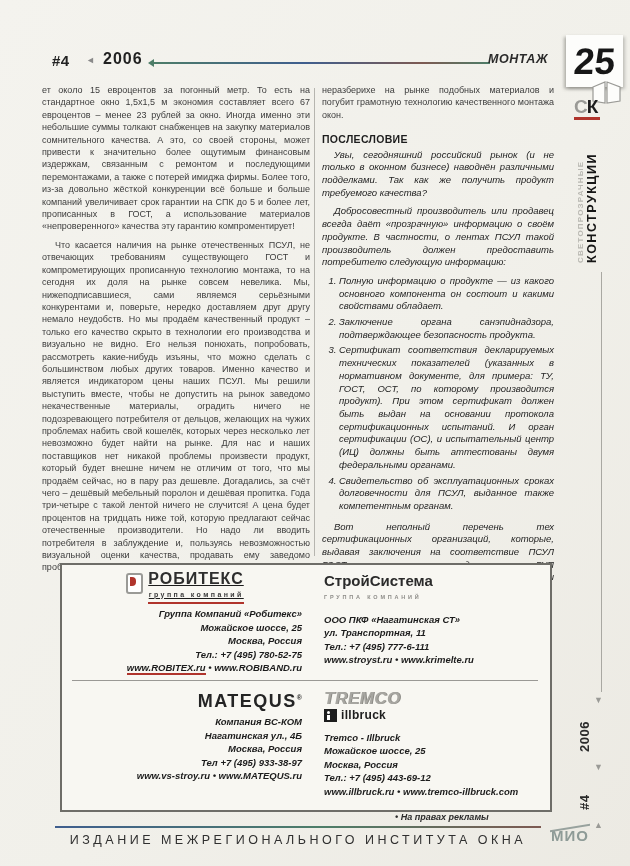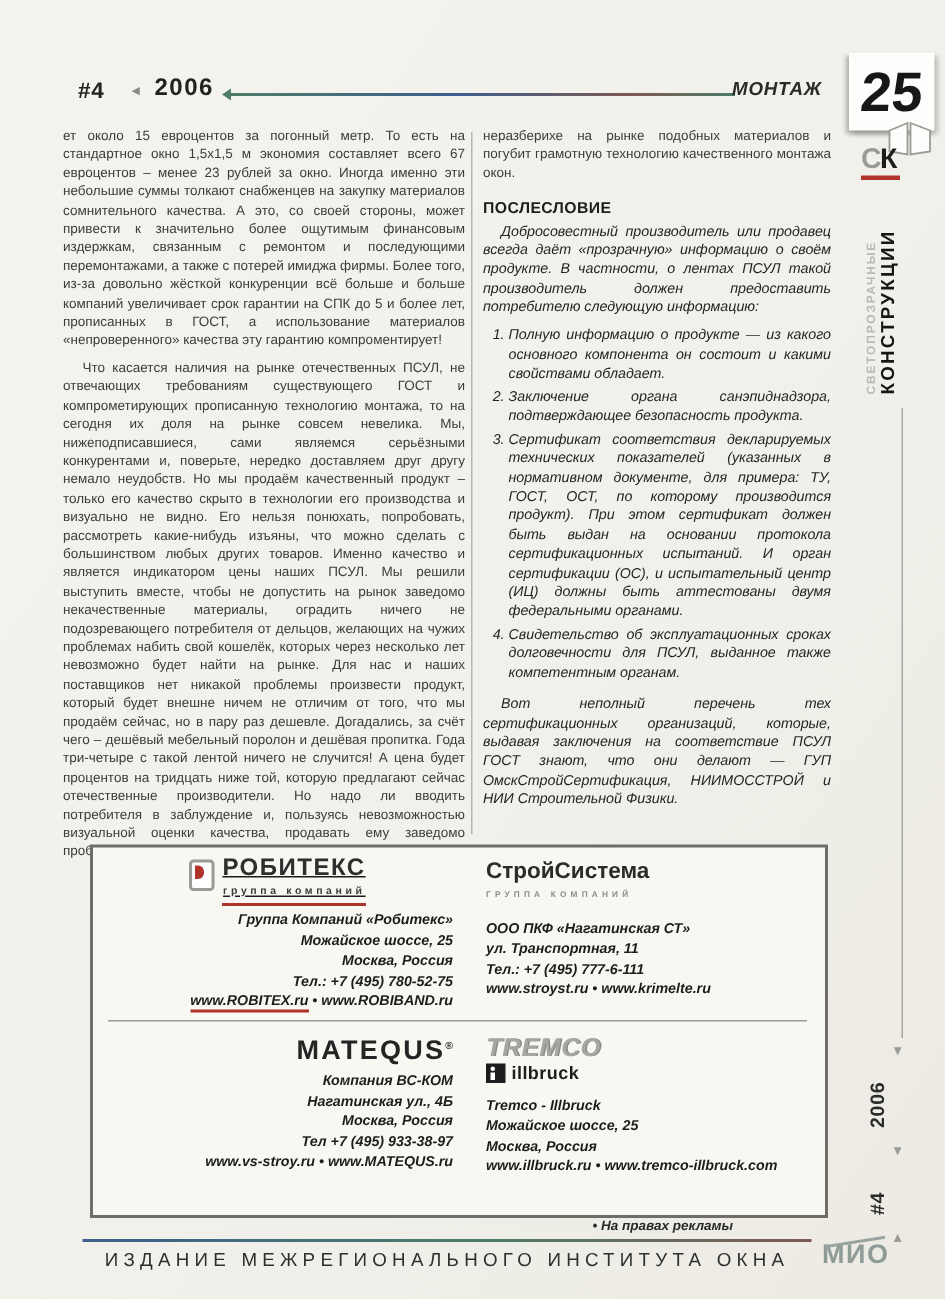--- a/index.html
+++ b/index.html
@@ -72,21 +72,21 @@
   .ilb-icon::before{content:"";position:absolute;left:3px;top:6px;width:3px;height:5px;background:#fff;}
   .ilb-name{font-size:12px;font-weight:bold;font-style:normal;color:#1d1d1d;letter-spacing:.3px;}
   .ad-note{position:absolute;left:395px;top:812px;font-size:9px;font-weight:bold;font-style:italic;color:#2a2a2a;}
   
   .footer-line{position:absolute;left:55px;top:826px;width:486px;height:2px;
                background:linear-gradient(90deg,#3f5e8e,#4d7d68 55%,#7d5a52);}
   .footer-text{position:absolute;left:55px;top:833px;width:486px;text-align:center;
                font-size:12.5px;letter-spacing:3.5px;color:#2f2f2f;}
   .mio-logo{position:absolute;left:548px;top:820px;width:44px;text-align:center;}
   .mio-roof{width:40px;height:7px;border-bottom:2px solid #98a29e;transform:skewY(-9deg);margin:0 auto 1px auto;}
-  .mio-text{font-size:18px;font-weight:bold;color:#8e9b97;letter-spacing:1px;line-height:12px;}
+  .mio-text{font-size:15px;font-weight:bold;color:#8e9b97;letter-spacing:1px;line-height:12px;}
 </style>
 </head>
 <body>
 
 <div class="page">
 
   <div class="hdr-issue">#4</div>
   <div class="hdr-arrow1">◄</div>
   <div class="hdr-year">2006</div>
   <div class="hdr-line"></div>
@@ -116,20 +116,21 @@
     <p>ет около 15 евроцентов за погонный метр. То есть на стандартное окно 1,5х1,5 м экономия составляет всего 67 евроцентов – менее 23 рублей за окно. Иногда именно эти небольшие суммы толкают снабженцев на закупку материалов сомнительного качества. А это, со своей стороны, может привести к значительно более ощутимым финансовым издержкам, связанным с ремонтом и последующими перемонтажами, а также с потерей имиджа фирмы. Более того, из-за довольно жёсткой конкуренции всё больше и больше компаний увеличивает срок гарантии на СПК до 5 и более лет, прописанных в ГОСТ, а использование материалов «непроверенного» качества эту гарантию компроментирует!</p>
     <p>Что касается наличия на рынке отечественных ПСУЛ, не отвечающих требованиям существующего ГОСТ и компрометирующих прописанную технологию монтажа, то на сегодня их доля на рынке совсем невелика. Мы, нижеподписавшиеся, сами являемся серьёзными конкурентами и, поверьте, нередко доставляем друг другу немало неудобств. Но мы продаём качественный продукт – только его качество скрыто в технологии его производства и визуально не видно. Его нельзя понюхать, попробовать, рассмотреть какие-нибудь изъяны, что можно сделать с большинством любых других товаров. Именно качество и является индикатором цены наших ПСУЛ. Мы решили выступить вместе, чтобы не допустить на рынок заведомо некачественные материалы, оградить ничего не подозревающего потребителя от дельцов, желающих на чужих проблемах набить свой кошелёк, которых через несколько лет невозможно будет найти на рынке. Для нас и наших поставщиков нет никакой проблемы произвести продукт, который будет внешне ничем не отличим от того, что мы продаём сейчас, но в пару раз дешевле. Догадались, за счёт чего – дешёвый мебельный поролон и дешёвая пропитка. Года три-четыре с такой лентой ничего не случится! А цена будет процентов на тридцать ниже той, которую предлагают сейчас отечественные производители. Но надо ли вводить потребителя в заблуждение и, пользуясь невозможностью визуальной оценки качества, продавать ему заведомо проблемный продукт. Такой путь приведёт к полной</p>
   </div>
 
   <div class="col-divider"></div>
 
   <div class="col-right">
     <p class="intro">неразберихе на рынке подобных материалов и погубит грамотную технологию качественного монтажа окон.</p>
     <div class="afterword-title">ПОСЛЕСЛОВИЕ</div>
     <div class="aw">
+      <p>Увы, сегодняшний российский рынок (и не только в оконном бизнесе) наводнён различными подделками. Так как же получить продукт требуемого качества?</p>
       <p>Добросовестный производитель или продавец всегда даёт «прозрачную» информацию о своём продукте. В частности, о лентах ПСУЛ такой производитель должен предоставить потребителю следующую информацию:</p>
       <ol>
         <li>Полную информацию о продукте — из какого основного компонента он состоит и какими свойствами обладает.</li>
         <li>Заключение органа санэпиднадзора, подтверждающее безопасность продукта.</li>
         <li>Сертификат соответствия декларируемых технических показателей (указанных в нормативном документе, для примера: ТУ, ГОСТ, ОСТ, по которому производится продукт). При этом сертификат должен быть выдан на основании протокола сертификационных испытаний. И орган сертификации (ОС), и испытательный центр (ИЦ) должны быть аттестованы двумя федеральными органами.</li>
         <li>Свидетельство об эксплуатационных сроках долговечности для ПСУЛ, выданное также компетентным органам.</li>
       </ol>
       <p>Вот неполный перечень тех сертификационных организаций, которые, выдавая заключения на соответствие ПСУЛ ГОСТ знают, что они делают — ГУП ОмскСтройСертификация, НИИМОССТРОЙ и НИИ Строительной Физики.</p>
     </div>
   </div>
@@ -172,20 +173,21 @@
 
     <div class="ad-cell cell-tremco">
       <div class="trm-name">TREMCO</div>
       <div class="ilb-row">
         <span class="ilb-icon"></span>
         <span class="ilb-name">illbruck</span>
       </div>
       <div>Tremco - Illbruck</div>
       <div>Можайское шоссе, 25</div>
       <div>Москва, Россия</div>
+      <div>Тел.: +7 (495) 443-69-12</div>
       <div>www.illbruck.ru • www.tremco-illbruck.com</div>
     </div>
   </div>
 
   <div class="ad-note">•  На правах рекламы</div>
 
   <div class="footer-line"></div>
   <div class="footer-text">ИЗДАНИЕ МЕЖРЕГИОНАЛЬНОГО ИНСТИТУТА ОКНА</div>
   <div class="mio-logo">
     <div class="mio-roof"></div>

